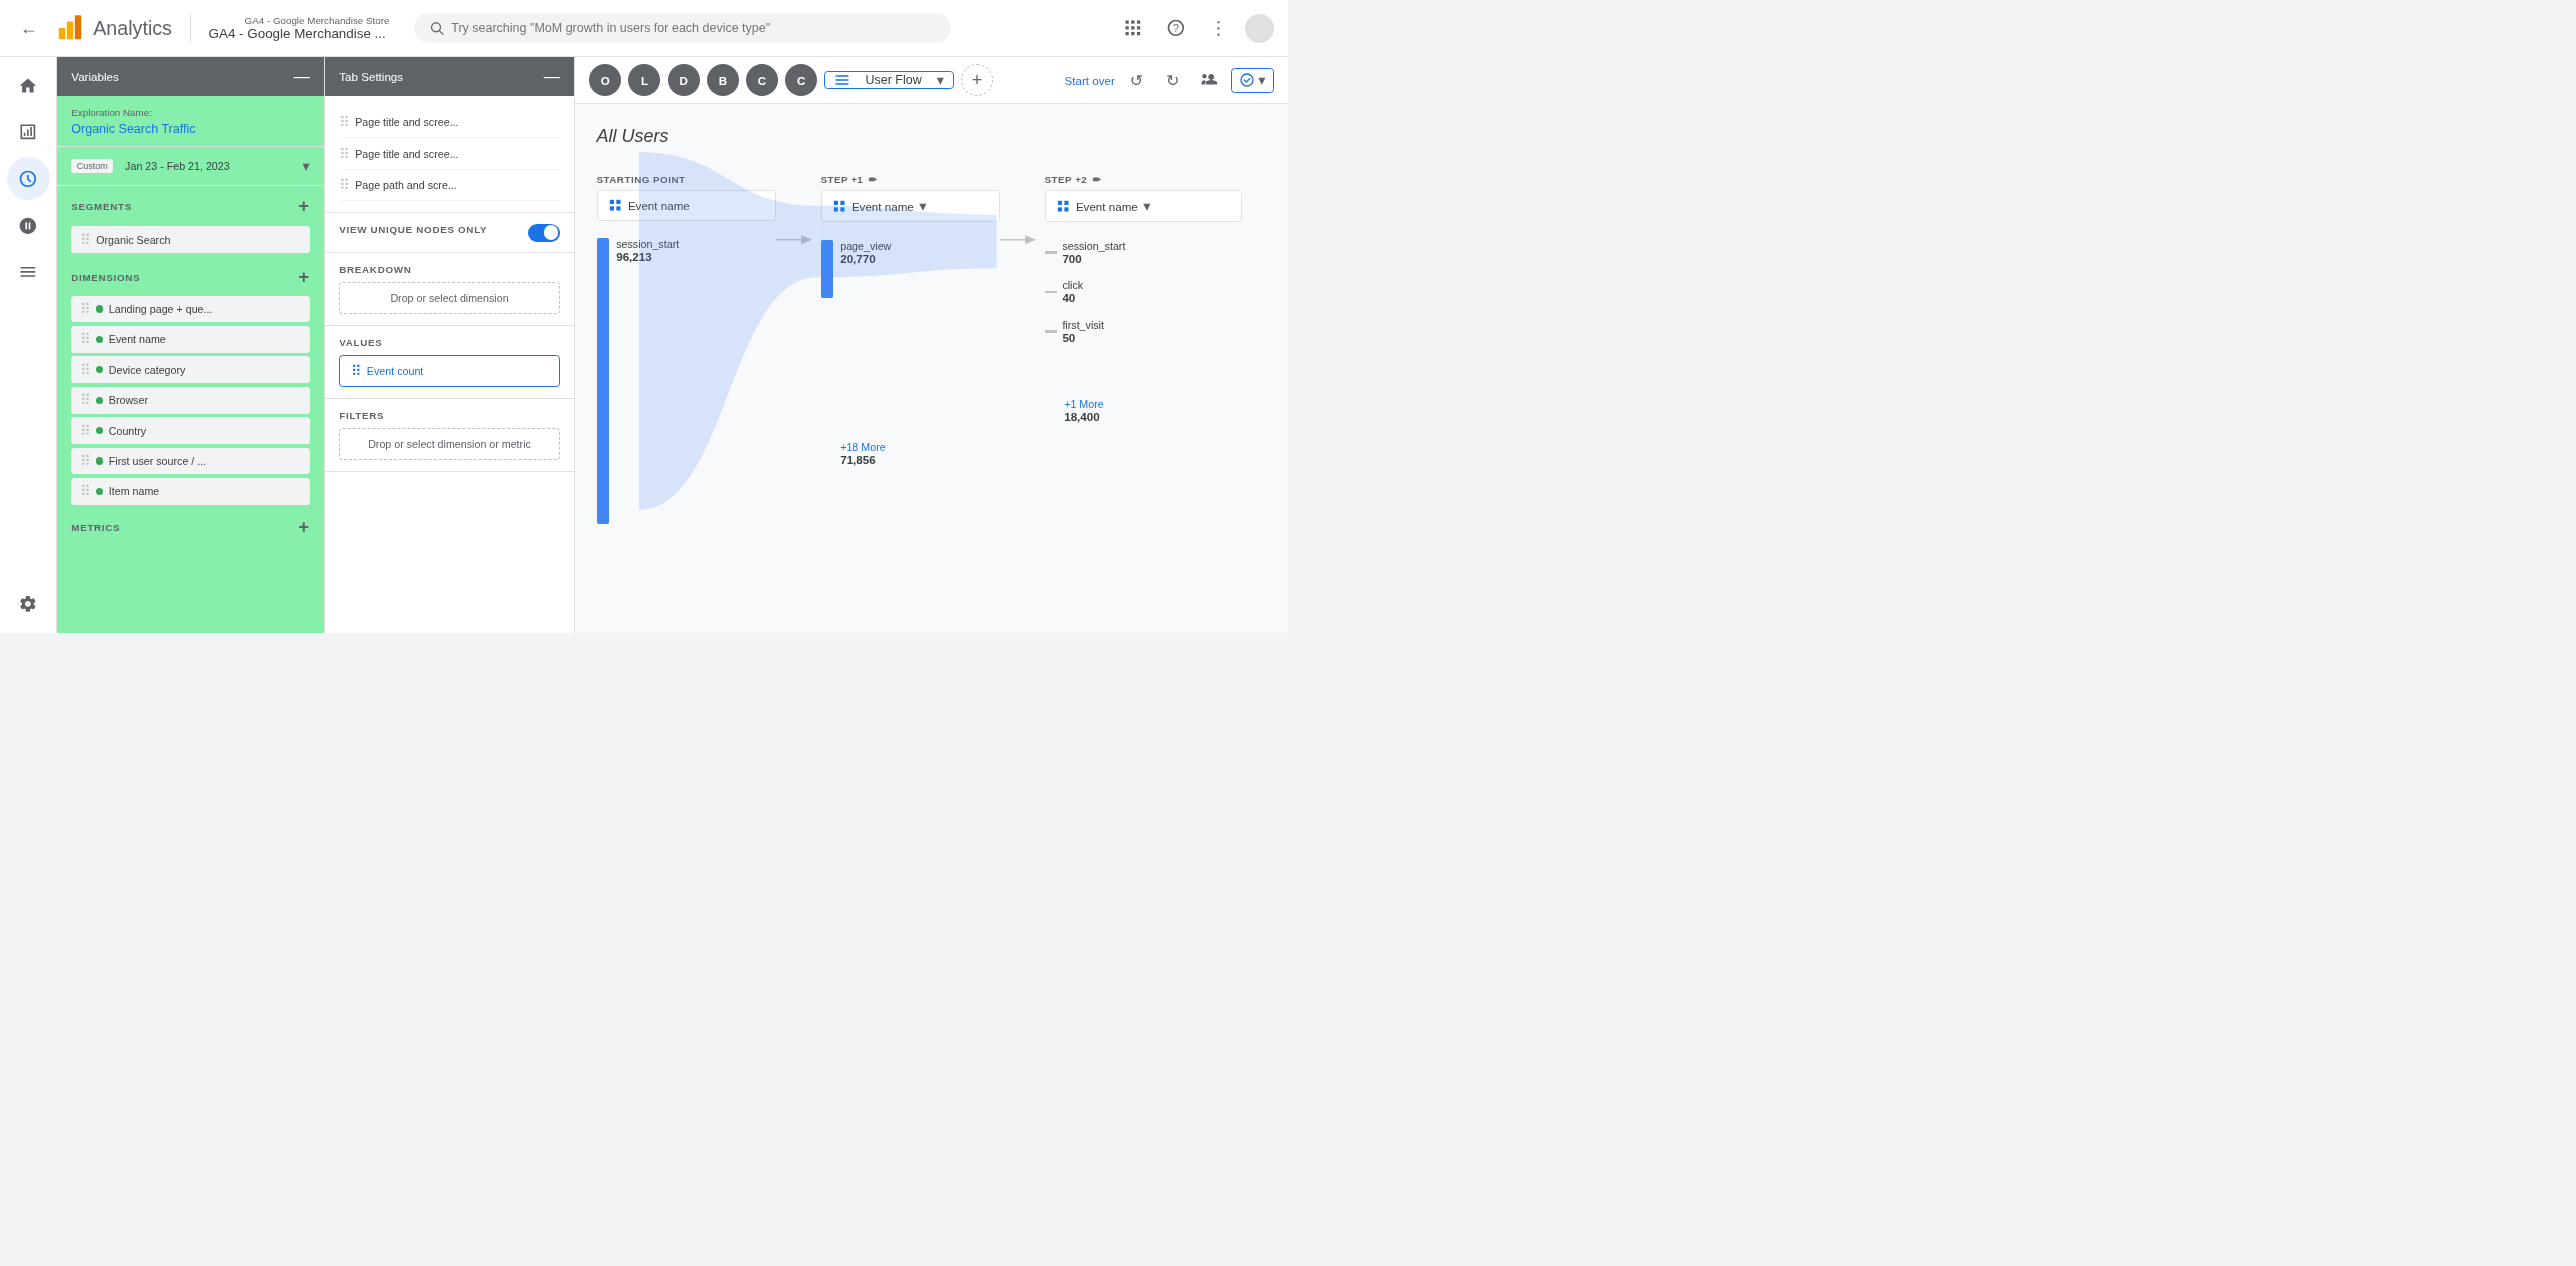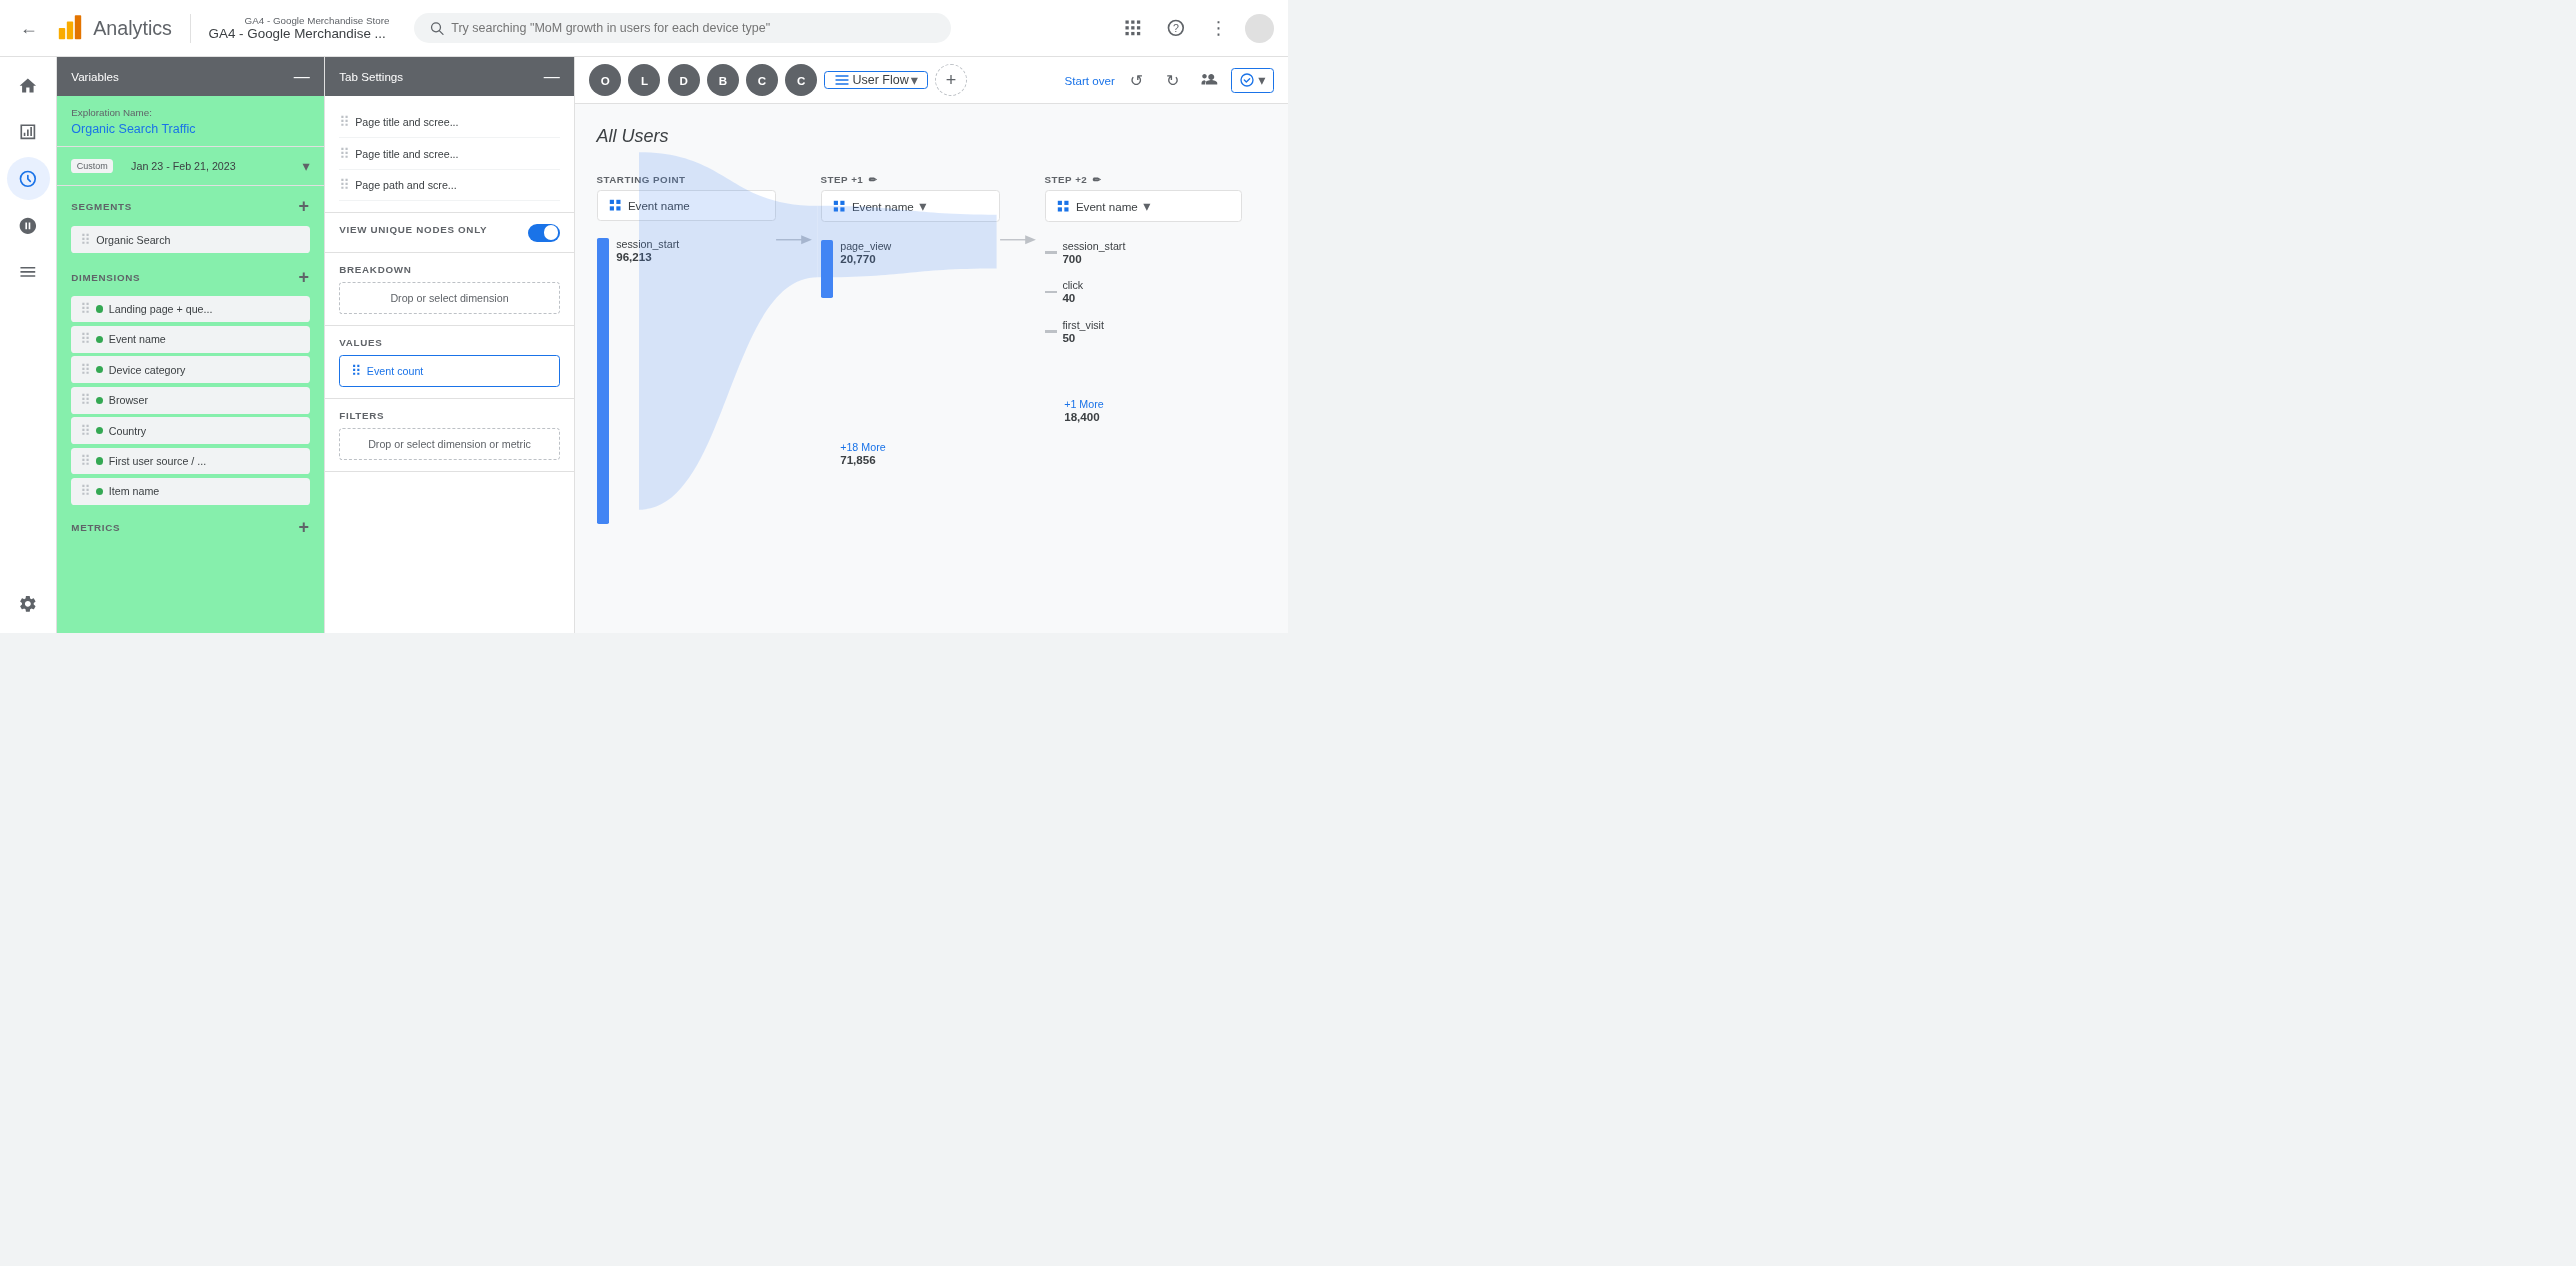--- a/index.html
+++ b/index.html
@@ -48,21 +48,21 @@
       display: flex; flex-direction: column; overflow-y: auto; flex-shrink: 0;
     }
     .panel-header {
       display: flex; align-items: center; justify-content: space-between;
       padding: 10.7px 14.3px; background: #5f6368; color: #fff; font-size: 11.6px; font-weight: 500;
     }
     .panel-header-icon { cursor: pointer; font-size: 16px; }
     .panel-section { padding: 10.7px 14.3px; border-bottom: 0.9px solid #e0e0e0; }
     .panel-label { font-size: 9.8px; color: #5f6368; margin-bottom: 3.6px; }
     .panel-value { font-size: 12.5px; color: #1a73e8; font-weight: 500; }
-    .date-row { display: flex; align-items: center; gap: 18px; font-size: 10.7px; color: #3c4043; text-align: right; }
+    .date-row { display: flex; align-items: center; gap: 12px; font-size: 10.7px; color: #3c4043; text-align: right; }
     .date-badge { font-size: 9px; background: #f1f3f4; border-radius: 3.6px; padding: 1.8px 5.4px; color: #5f6368; }
     .section-title {
       font-size: 9.8px; font-weight: 600; color: #5f6368; letter-spacing: 0.7px;
       display: flex; align-items: center; justify-content: space-between; padding: 10.7px 14.3px 5.4px;
     }
     .add-btn { font-size: 18px; color: #5f6368; cursor: pointer; }
     .segment-chip {
       margin: 3.6px 14.3px; padding: 5.4px 9px; border-radius: 3.6px;
       background: #f1f3f4; font-size: 10.7px; color: #3c4043;
       display: flex; align-items: center; gap: 5.4px;
@@ -360,21 +360,21 @@
 
   <div class="main-content">
 
     <div class="tab-bar">
       <div class="tab-circle">O</div>
       <div class="tab-circle">L</div>
       <div class="tab-circle">D</div>
       <div class="tab-circle">B</div>
       <div class="tab-circle">C</div>
       <div class="tab-circle">C</div>
-      <div style="border: 1.8px solid #1a73e8; border-radius: 3.6px; padding: 0 9px; display: flex; align-items: center; gap: 2px; cursor: pointer;">
+      <div style="border: 1.8px solid #1a73e8; border-radius: 3.6px; padding: 0 9px; display: flex; align-items: center; gap: 15px; cursor: pointer;">
         <svg width="16" height="16" viewBox="0 0 24 24" fill="none">
           <path d="M3 6h18M3 12h18M3 18h18" stroke="#1a73e8" stroke-width="2" stroke-linecap="round"></path>
         </svg>
         <span style="font-size:12.5px;color:#3c4043;">User Flow</span>
         <span style="font-size:14.3px;color:#5f6368;">▾</span>
       </div>
       <div class="tab-add">+</div>
 
       <div class="tab-right">
         <span class="start-over">Start over</span>

